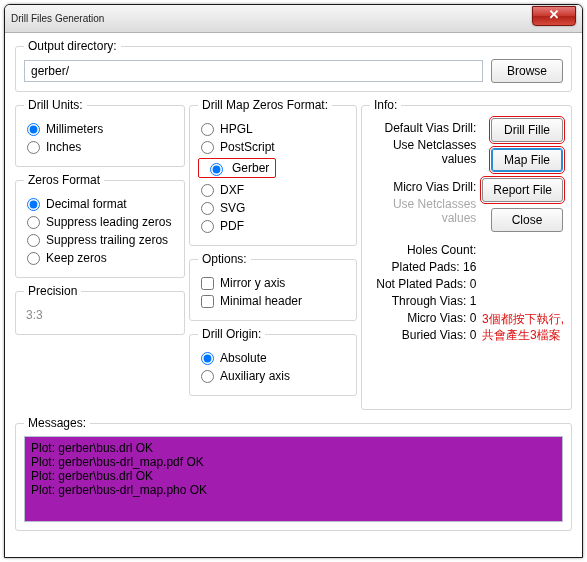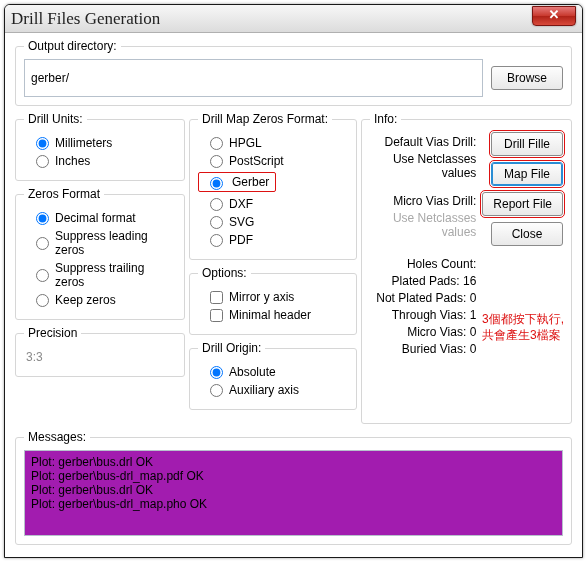--- a/index.html
+++ b/index.html
@@ -13,57 +13,57 @@
     overflow: hidden;
     position: relative;
   }
   .titlebar {
     height: 28px;
     background: linear-gradient(#f7f7f7, #dcdcdc);
     border-bottom: 1px solid #b0b0b0;
     display: flex; align-items: center;
     padding: 0 6px;
   }
-  .titlebar .title { flex:1; color:#222; font-size:17px;font-family:Liberation Serif, serif; }
+  .titlebar .title { flex:1; color:#222; font-size:10px; }
   .close-btn {
     width: 44px; height: 20px;
     background: linear-gradient(#e67a7a,#c93a2f 48%,#b02318 52%,#d84a3b);
     border:1px solid #7a1510;
     border-radius: 0 0 4px 4px;
     color:#fff; text-align:center; line-height:16px;
     font-weight:bold; font-size:13px;
     margin-top:-6px;
     box-shadow: 0 0 2px rgba(0,0,0,.4);
   }
   .client { padding: 6px 10px 10px 10px; }
   fieldset {
     border:1px solid #d6d6d6;
     border-radius:3px;
     margin:0 0 6px 0;
     padding: 6px 8px 8px 8px;
   }
   legend { padding:0 4px; color:#000; }
   .row-top { display:flex; gap:8px; align-items:center; }
   .txt {
-    flex:1; height:38px; border:1px solid #b7c1cc;
+    flex:1; height:22px; border:1px solid #b7c1cc;
     background:#fff; padding:2px 6px; color:#000;
   }
   .btn {
     min-width:72px; height:24px;
     border:1px solid #8a8a8a; border-radius:3px;
     background: linear-gradient(#fdfdfd,#e9e9e9);
     padding:0 10px; text-align:center; line-height:22px;
     color:#000;
   }
   .btn-hl { box-shadow:0 0 0 1px #2a8dd4 inset; border-color:#2a8dd4; }
   .cols { display:flex; gap:4px; margin-top:2px;}
   .col1 { width:170px; }
   .col2 { width:168px; }
   .col3 { flex:1; }
-  .radio-row, .chk-row { display:flex; align-items:center; gap:6px; margin:4px 12px; }
+  .radio-row, .chk-row { display:flex; align-items:center; gap:6px; margin:4px 3px; }
   .radio-row input, .chk-row input { margin:0; }
   .hilite-red { border:1px solid #d11; padding:1px 6px; border-radius:2px; display:inline-flex; align-items:center; gap:6px;}
   .info-label { margin:3px 0; color:#000;}
   .info-label.dim { color:#a8a8a8; }
   .btn-col { display:flex; flex-direction:column; gap:6px; align-items:flex-end; }
   .btn-red-border { outline:1px solid #d11; outline-offset:1px; }
   .annot { position:absolute; color:#d11; font-size:12px; line-height:16px; }
   .messages-box {
     border:1px solid #b7c1cc; background:#a21caf;
     height:86px; padding:4px 6px; overflow-y:scroll;

